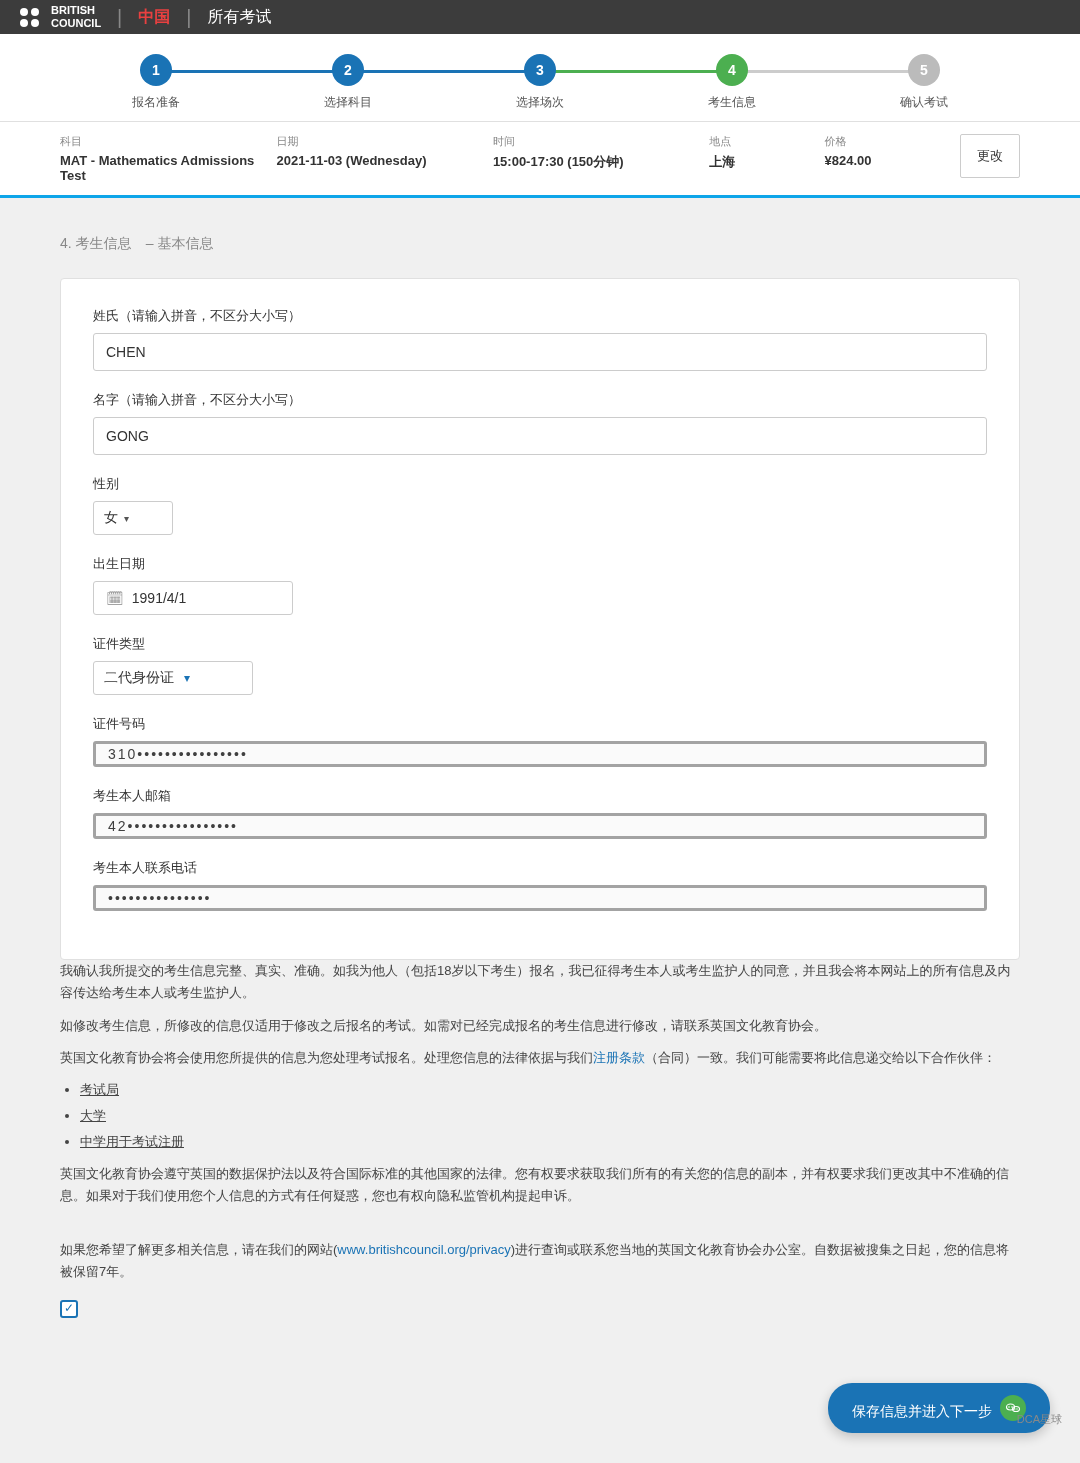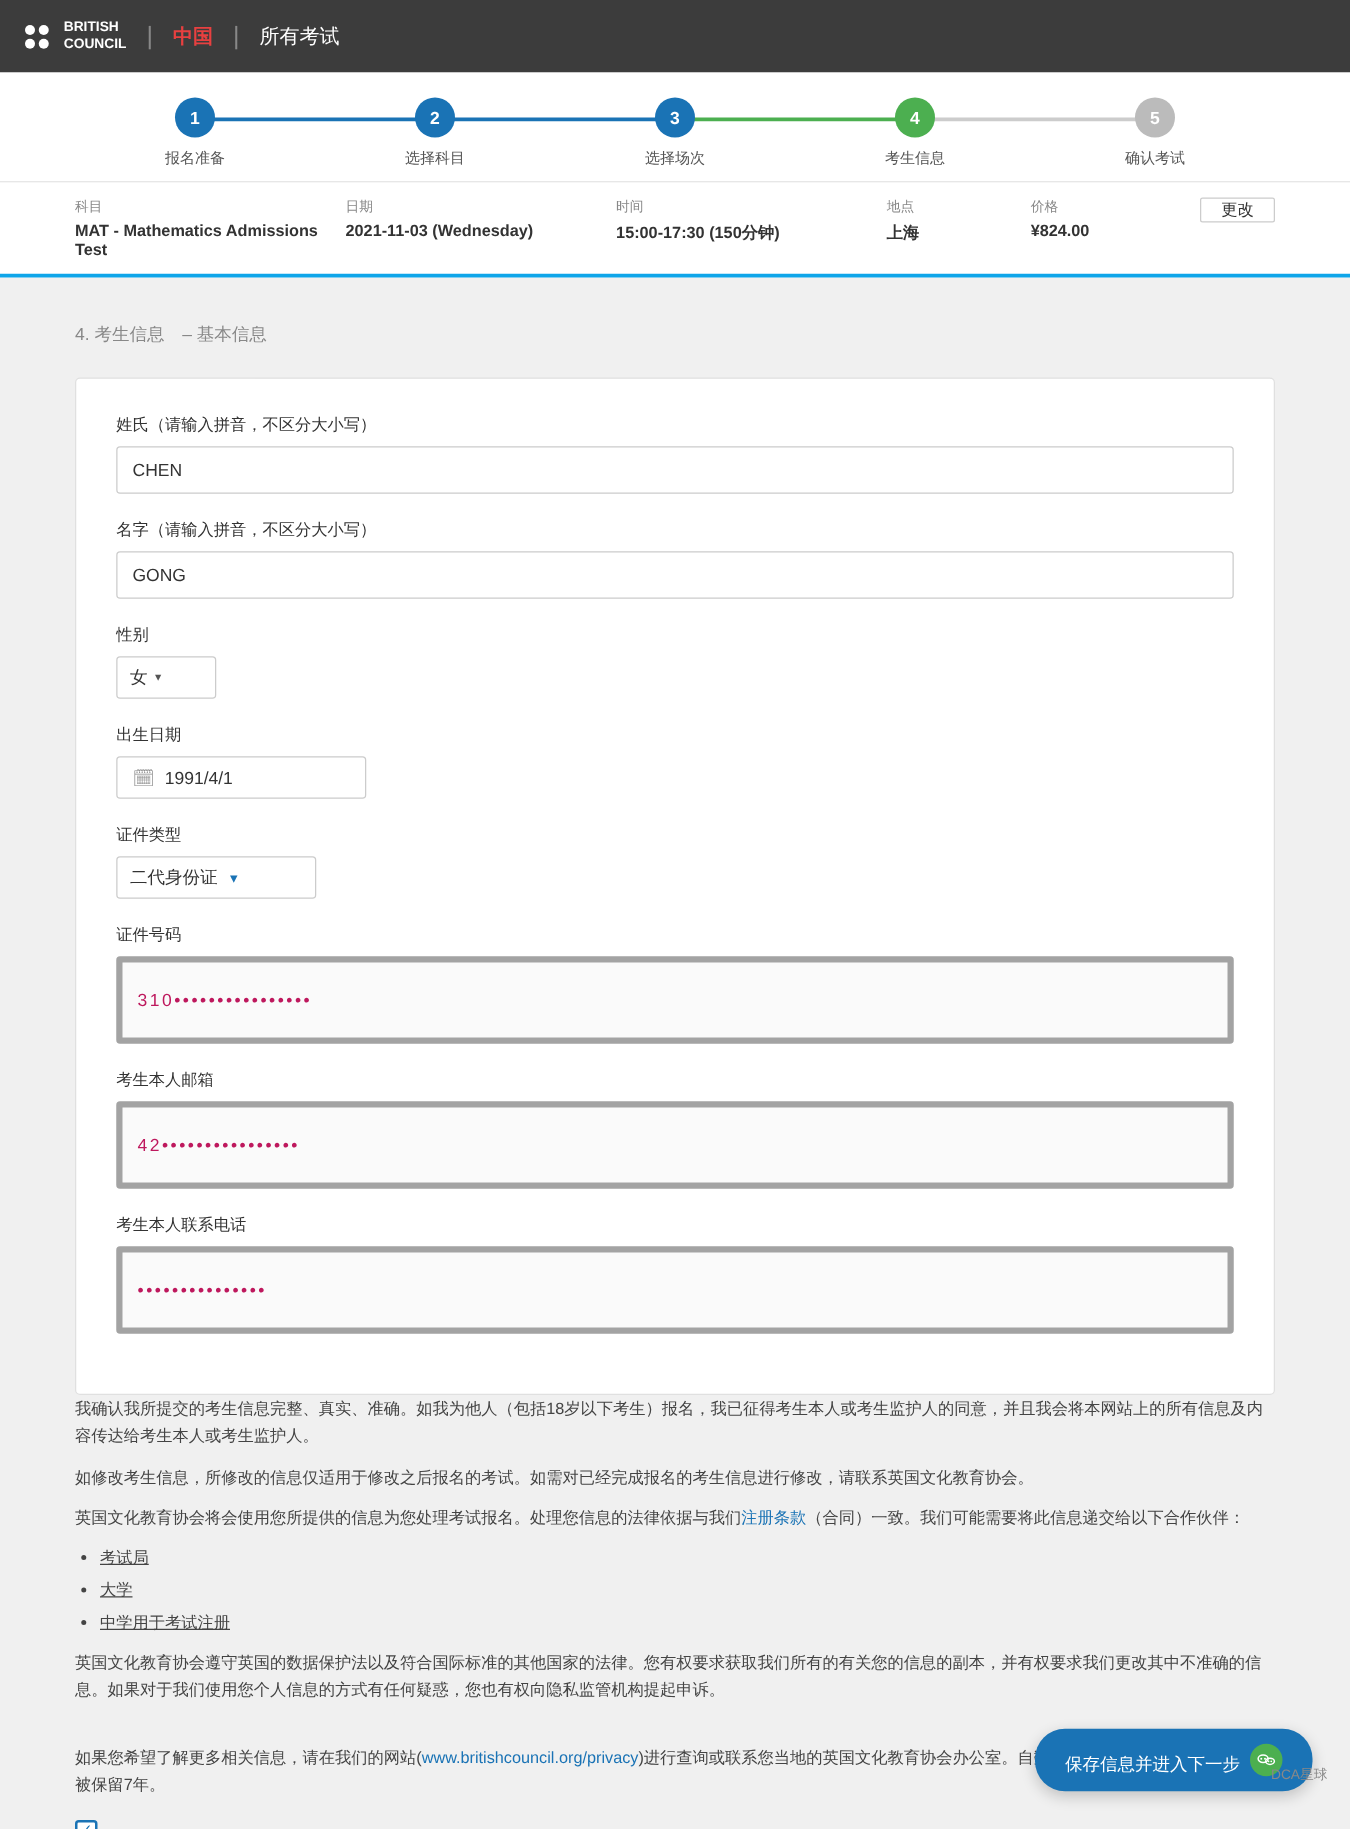--- a/index.html
+++ b/index.html
@@ -3,21 +3,21 @@
   <meta charset="utf-8">
   <style>
     * { box-sizing: border-box; margin: 0; padding: 0; }
     body { font-family: 'Arial', sans-serif; background: #f0f0f0; font-size: 14px; color: #333; }
 
     
     .header {
       background: #3c3c3c;
       display: flex;
       align-items: center;
-      padding: 16px 20px;
+      padding: 4px 20px;
       gap: 16px;
     }
     .header-logo {
       display: flex;
       align-items: center;
       gap: 8px;
     }
     .logo-dots {
       display: grid;
       grid-template-columns: 1fr 1fr;
@@ -124,21 +124,21 @@
       margin-bottom: 4px;
     }
     .exam-info-col .value {
       font-size: 13px;
       color: #333;
       font-weight: bold;
     }
     .change-btn {
       border: 1px solid #ccc;
       background: white;
-      padding: 0 16px;
+      padding: 12px 16px;
       font-size: 13px;
       cursor: pointer;
       color: #333;
       border-radius: 2px;
     }
 
     
     .main-content {
       padding: 30px 60px;
       max-width: 1080px;
@@ -219,25 +219,25 @@
       gap: 10px;
       cursor: pointer;
       font-size: 14px;
       color: #333;
       min-width: 160px;
     }
     .cert-chevron { color: #1a73b5; font-size: 12px; }
 
     .masked-input {
       width: 100%;
-      border: 5px solid #a3a3a3;
+      border: 3px solid #a3a3a3;
       border-radius: 3px;
-      padding: 22px 12px;
-      font-size: 14px;
-      color: #be185d;
+      padding: 2px 12px;
+      font-size: 14px;
+      color: #404040;
       background: #fafafa;
       letter-spacing: 2px;
     }
 
     
     .privacy-section {
       padding: 0 0 20px 0;
       font-size: 13px;
       color: #444;
       line-height: 1.7;

